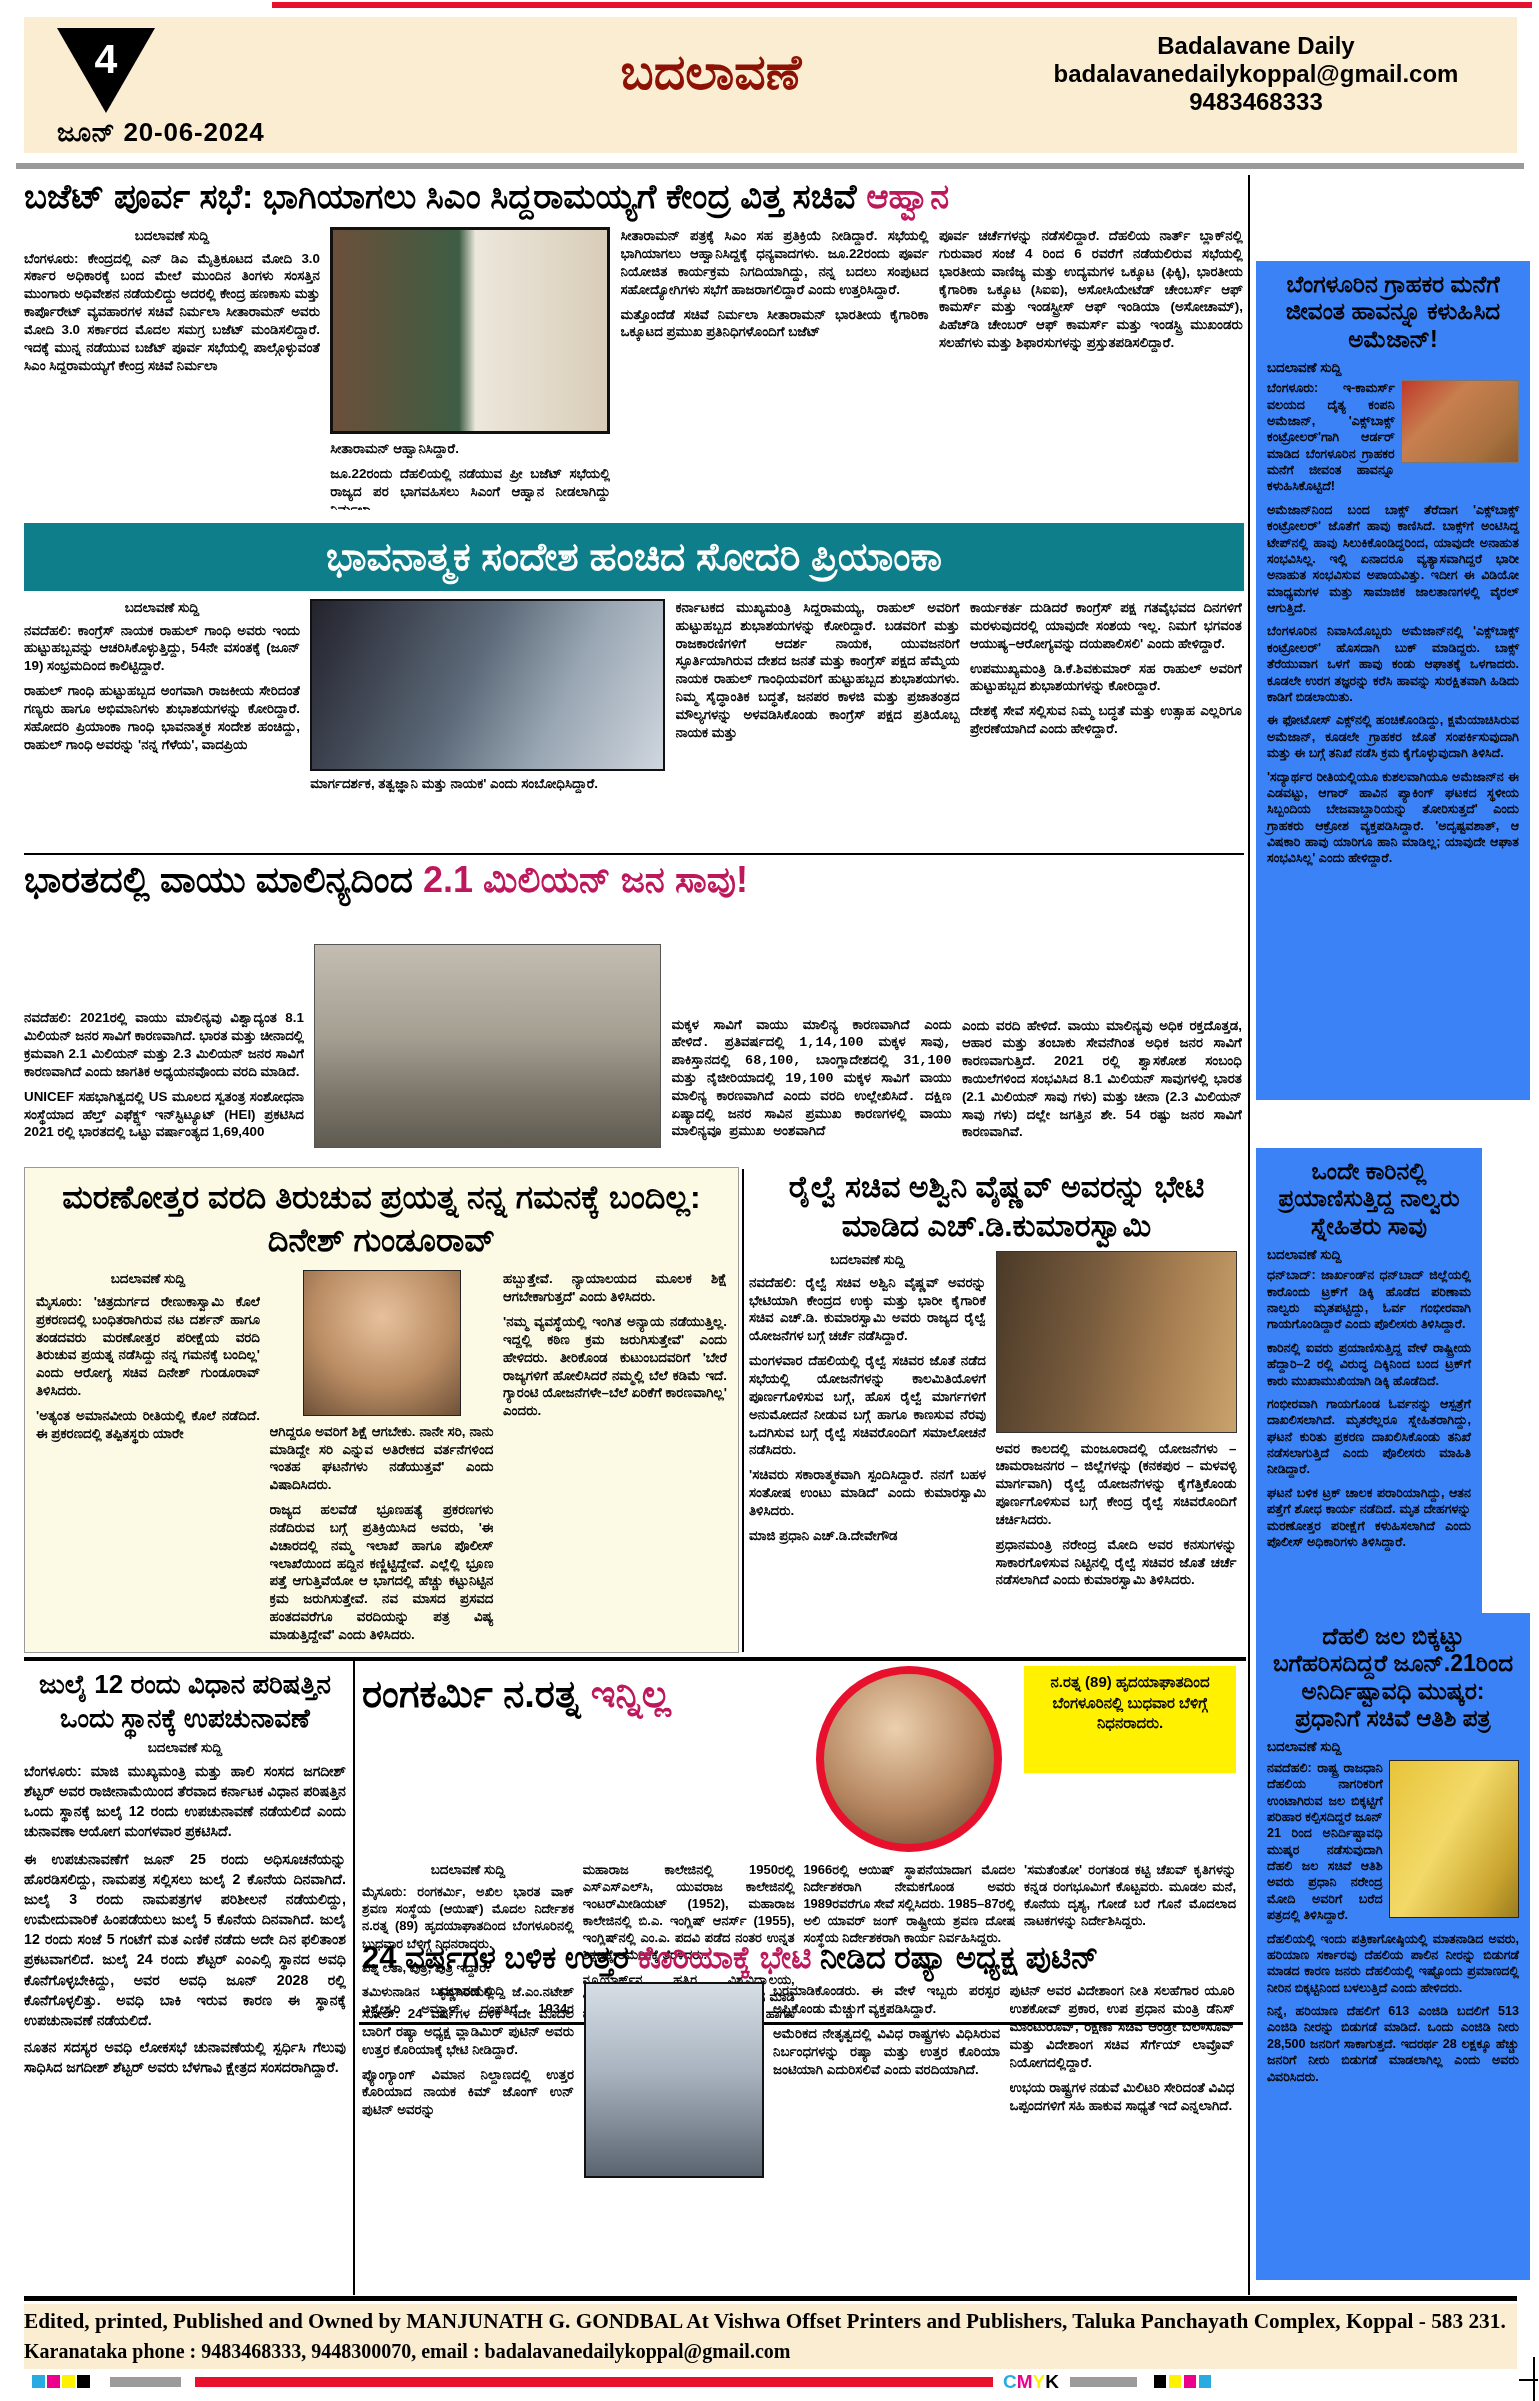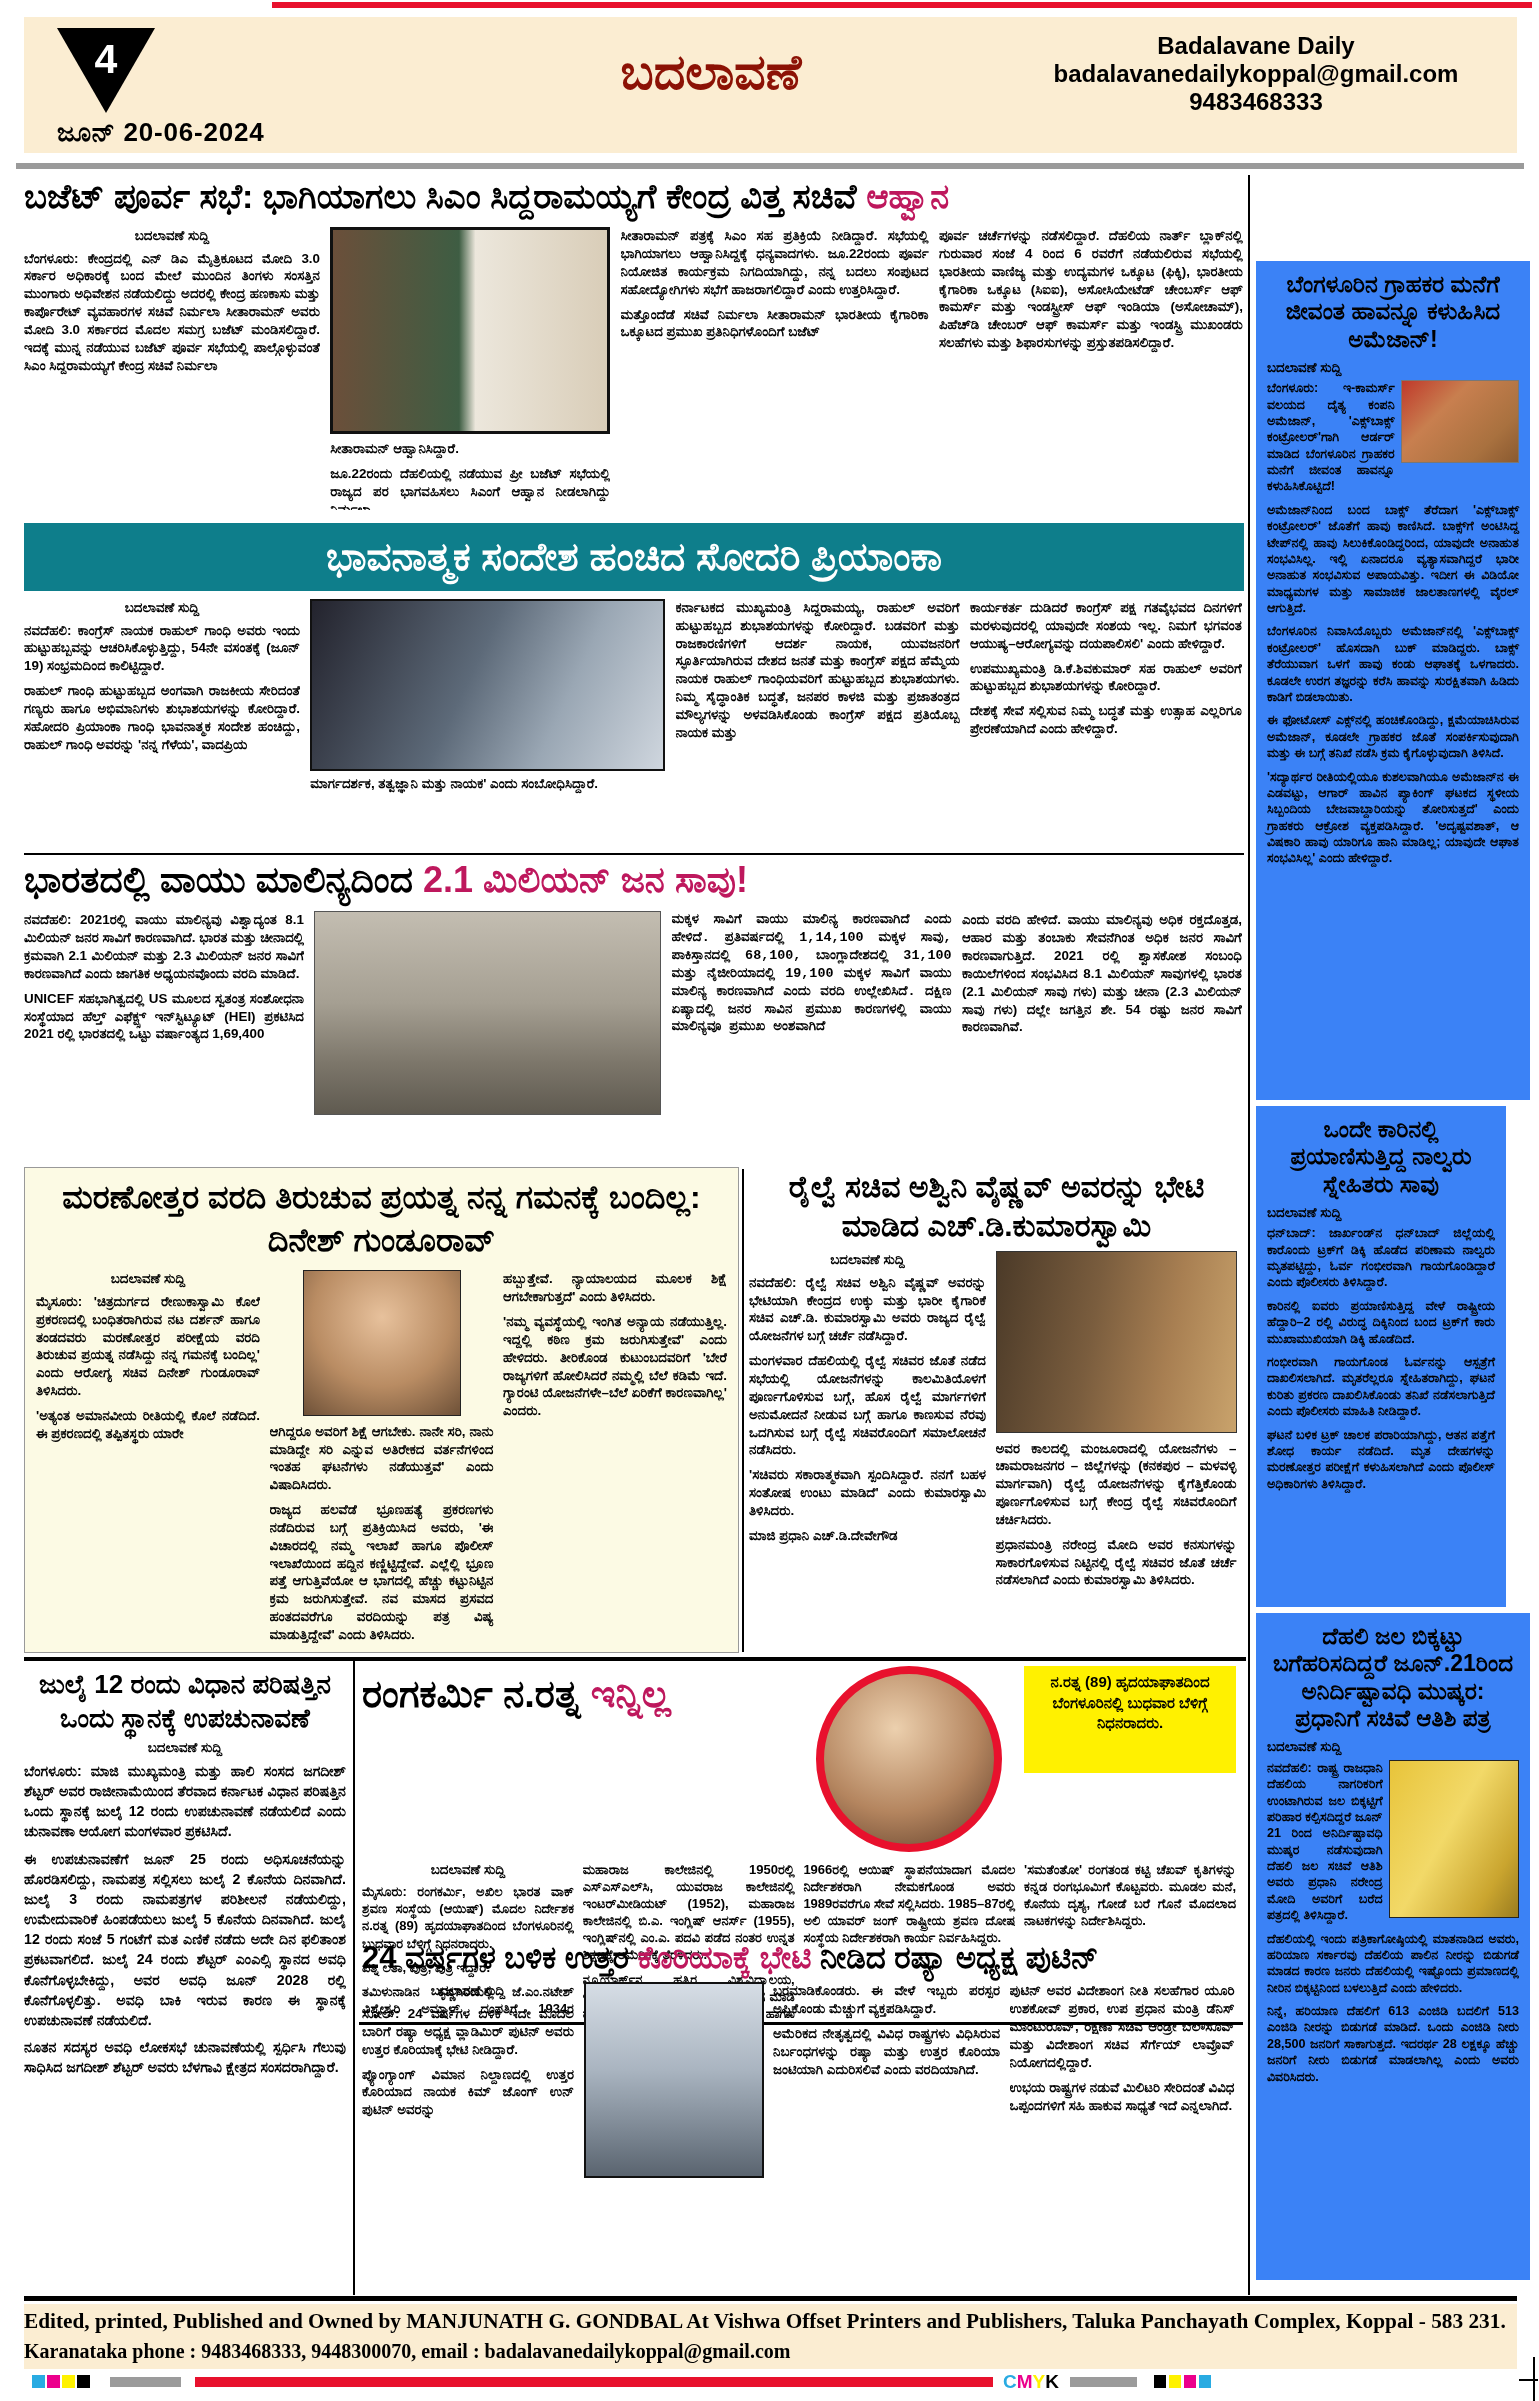--- a/index.html
+++ b/index.html
@@ -95,21 +95,21 @@
     </div>
   </div>
 </div>
 
 <div class="abs rule" style="left:24px;top:853px;width:1220px;height:2.4px;"></div>
 
 <div class="abs" style="left:24px;top:859px;width:1220px;height:300px;">
   <h1 class="headline" style="margin:0;font-size:36px;">
     <span>ಭಾರತದಲ್ಲಿ ವಾಯು ಮಾಲಿನ್ಯದಿಂದ </span><span class="accent">2.1 ಮಿಲಿಯನ್ ಜನ ಸಾವು!</span>
   </h1>
-  <div class="colrow" style="margin-top:11px;gap:10.3px;height:237px;">
+  <div class="colrow" style="margin-top:11px;gap:10.3px;height:237px;align-items:flex-end;">
     <div class="col kn" style="width:280px;font-size:13.4px;line-height:1.33;">
       <p class="p">ನವದೆಹಲಿ: 2021ರಲ್ಲಿ ವಾಯು ಮಾಲಿನ್ಯವು ವಿಶ್ವಾದ್ಯಂತ 8.1 ಮಿಲಿಯನ್ ಜನರ ಸಾವಿಗೆ ಕಾರಣವಾಗಿದೆ. ಭಾರತ ಮತ್ತು ಚೀನಾದಲ್ಲಿ ಕ್ರಮವಾಗಿ 2.1 ಮಿಲಿಯನ್ ಮತ್ತು 2.3 ಮಿಲಿಯನ್ ಜನರ ಸಾವಿಗೆ ಕಾರಣವಾಗಿದೆ ಎಂದು ಜಾಗತಿಕ ಅಧ್ಯಯನವೊಂದು ವರದಿ ಮಾಡಿದೆ.</p>
       <p class="p">UNICEF ಸಹಭಾಗಿತ್ವದಲ್ಲಿ US ಮೂಲದ ಸ್ವತಂತ್ರ ಸಂಶೋಧನಾ ಸಂಸ್ಥೆಯಾದ ಹೆಲ್ತ್ ಎಫೆಕ್ಟ್ಸ್ ಇನ್‌ಸ್ಟಿಟ್ಯೂಟ್ (HEI) ಪ್ರಕಟಿಸಿದ 2021 ರಲ್ಲಿ ಭಾರತದಲ್ಲಿ ಒಟ್ಟು ವರ್ಷಾಂತ್ಯದ 1,69,400</p>
     </div>
     <div class="col" style="width:347px;">
       <div class="photo" style="width:347px;height:204px;border:1.6px solid #555;background:linear-gradient(#c3bdb1 0%,#a59f92 45%,#7c766a 75%,#5f5a50 100%);"></div>
     </div>
     <div class="col kn" style="width:280px;font-size:13.4px;line-height:1.33;font-family:Liberation Mono, monospace;">
       <p class="p">ಮಕ್ಕಳ ಸಾವಿಗೆ ವಾಯು ಮಾಲಿನ್ಯ ಕಾರಣವಾಗಿದೆ ಎಂದು ಹೇಳಿದೆ. ಪ್ರತಿವರ್ಷದಲ್ಲಿ 1,14,100 ಮಕ್ಕಳ ಸಾವು, ಪಾಕಿಸ್ತಾನದಲ್ಲಿ 68,100, ಬಾಂಗ್ಲಾದೇಶದಲ್ಲಿ 31,100 ಮತ್ತು ನೈಜೀರಿಯಾದಲ್ಲಿ 19,100 ಮಕ್ಕಳ ಸಾವಿಗೆ ವಾಯು ಮಾಲಿನ್ಯ ಕಾರಣವಾಗಿದೆ ಎಂದು ವರದಿ ಉಲ್ಲೇಖಿಸಿದೆ. ದಕ್ಷಿಣ ಏಷ್ಯಾದಲ್ಲಿ ಜನರ ಸಾವಿನ ಪ್ರಮುಖ ಕಾರಣಗಳಲ್ಲಿ ವಾಯು ಮಾಲಿನ್ಯವೂ ಪ್ರಮುಖ ಅಂಶವಾಗಿದೆ</p>
     </div>
@@ -233,21 +233,21 @@
   <div class="kn body">
     <div class="photo" style="float:right;width:118px;height:83px;margin:0 0 6.3px 6.3px;border:0.8px solid #777;background:linear-gradient(135deg,#c0392b 0%,#c87f4f 35%,#a9713f 75%,#8a5a30 100%);"></div>
     <p class="p">ಬೆಂಗಳೂರು: ಇ-ಕಾಮರ್ಸ್ ವಲಯದ ದೈತ್ಯ ಕಂಪನಿ ಅಮೆಜಾನ್, 'ಎಕ್ಸ್‌ಬಾಕ್ಸ್ ಕಂಟ್ರೋಲರ್'ಗಾಗಿ ಆರ್ಡರ್ ಮಾಡಿದ ಬೆಂಗಳೂರಿನ ಗ್ರಾಹಕರ ಮನೆಗೆ ಜೀವಂತ ಹಾವನ್ನೂ ಕಳುಹಿಸಿಕೊಟ್ಟಿದೆ!</p>
     <p class="p">ಅಮೆಜಾನ್‌ನಿಂದ ಬಂದ ಬಾಕ್ಸ್ ತೆರೆದಾಗ 'ಎಕ್ಸ್‌ಬಾಕ್ಸ್ ಕಂಟ್ರೋಲರ್' ಜೊತೆಗೆ ಹಾವು ಕಾಣಿಸಿದೆ. ಬಾಕ್ಸ್‌ಗೆ ಅಂಟಿಸಿದ್ದ ಟೇಪ್‌ನಲ್ಲಿ ಹಾವು ಸಿಲುಕಿಕೊಂಡಿದ್ದರಿಂದ, ಯಾವುದೇ ಅನಾಹುತ ಸಂಭವಿಸಿಲ್ಲ. ಇಲ್ಲಿ ಏನಾದರೂ ವ್ಯತ್ಯಾಸವಾಗಿದ್ದರೆ ಭಾರೀ ಅನಾಹುತ ಸಂಭವಿಸುವ ಅಪಾಯವಿತ್ತು. ಇದೀಗ ಈ ವಿಡಿಯೋ ಮಾಧ್ಯಮಗಳ ಮತ್ತು ಸಾಮಾಜಿಕ ಜಾಲತಾಣಗಳಲ್ಲಿ ವೈರಲ್ ಆಗುತ್ತಿದೆ.</p>
     <p class="p">ಬೆಂಗಳೂರಿನ ನಿವಾಸಿಯೊಬ್ಬರು ಅಮೆಜಾನ್‌ನಲ್ಲಿ 'ಎಕ್ಸ್‌ಬಾಕ್ಸ್ ಕಂಟ್ರೋಲರ್' ಹೊಸದಾಗಿ ಬುಕ್ ಮಾಡಿದ್ದರು. ಬಾಕ್ಸ್ ತೆರೆಯುವಾಗ ಒಳಗೆ ಹಾವು ಕಂಡು ಆಘಾತಕ್ಕೆ ಒಳಗಾದರು. ಕೂಡಲೇ ಉರಗ ತಜ್ಞರನ್ನು ಕರೆಸಿ ಹಾವನ್ನು ಸುರಕ್ಷಿತವಾಗಿ ಹಿಡಿದು ಕಾಡಿಗೆ ಬಿಡಲಾಯಿತು.</p>
     <p class="p">ಈ ಫೋಟೋಸ್ ಎಕ್ಸ್‌ನಲ್ಲಿ ಹಂಚಿಕೊಂಡಿದ್ದು, ಕ್ಷಮೆಯಾಚಿಸಿರುವ ಅಮೆಜಾನ್, ಕೂಡಲೇ ಗ್ರಾಹಕರ ಜೊತೆ ಸಂಪರ್ಕಿಸುವುದಾಗಿ ಮತ್ತು ಈ ಬಗ್ಗೆ ತನಿಖೆ ನಡೆಸಿ ಕ್ರಮ ಕೈಗೊಳ್ಳುವುದಾಗಿ ತಿಳಿಸಿದೆ.</p>
     <p class="p">'ಸದ್ಯಾರ್ಥರ ರೀತಿಯಲ್ಲಿಯೂ ಕುಶಲವಾಗಿಯೂ ಅಮೆಜಾನ್‌ನ ಈ ಎಡವಟ್ಟು, ಆಗಾರ್ ಹಾವಿನ ಪ್ಯಾಕಿಂಗ್ ಘಟಕದ ಸ್ಥಳೀಯ ಸಿಬ್ಬಂದಿಯ ಬೇಜವಾಬ್ದಾರಿಯನ್ನು ತೋರಿಸುತ್ತದೆ' ಎಂದು ಗ್ರಾಹಕರು ಆಕ್ರೋಶ ವ್ಯಕ್ತಪಡಿಸಿದ್ದಾರೆ. 'ಅದೃಷ್ಟವಶಾತ್, ಆ ವಿಷಕಾರಿ ಹಾವು ಯಾರಿಗೂ ಹಾನಿ ಮಾಡಿಲ್ಲ; ಯಾವುದೇ ಆಘಾತ ಸಂಭವಿಸಿಲ್ಲ' ಎಂದು ಹೇಳಿದ್ದಾರೆ.</p>
   </div>
 </div>
 
-<div class="abs sidebox" style="left:1256px;top:1106px;width:250px;height:501px;">
+<div class="abs sidebox" style="left:1256px;top:1148px;width:226px;height:501px;">
   <h2 class="headline">ಒಂದೇ ಕಾರಿನಲ್ಲಿ ಪ್ರಯಾಣಿಸುತ್ತಿದ್ದ ನಾಲ್ವರು ಸ್ನೇಹಿತರು ಸಾವು</h2>
   <div class="byline" style="text-align:left;">ಬದಲಾವಣೆ ಸುದ್ದಿ</div>
   <div class="kn body">
     <p class="p">ಧನ್‌ಬಾದ್: ಜಾರ್ಖಂಡ್‌ನ ಧನ್‌ಬಾದ್ ಜಿಲ್ಲೆಯಲ್ಲಿ ಕಾರೊಂದು ಟ್ರಕ್‌ಗೆ ಡಿಕ್ಕಿ ಹೊಡೆದ ಪರಿಣಾಮ ನಾಲ್ವರು ಮೃತಪಟ್ಟಿದ್ದು, ಓರ್ವ ಗಂಭೀರವಾಗಿ ಗಾಯಗೊಂಡಿದ್ದಾರೆ ಎಂದು ಪೊಲೀಸರು ತಿಳಿಸಿದ್ದಾರೆ.</p>
     <p class="p">ಕಾರಿನಲ್ಲಿ ಐವರು ಪ್ರಯಾಣಿಸುತ್ತಿದ್ದ ವೇಳೆ ರಾಷ್ಟ್ರೀಯ ಹೆದ್ದಾರಿ–2 ರಲ್ಲಿ ವಿರುದ್ಧ ದಿಕ್ಕಿನಿಂದ ಬಂದ ಟ್ರಕ್‌ಗೆ ಕಾರು ಮುಖಾಮುಖಿಯಾಗಿ ಡಿಕ್ಕಿ ಹೊಡೆದಿದೆ.</p>
     <p class="p">ಗಂಭೀರವಾಗಿ ಗಾಯಗೊಂಡ ಓರ್ವನನ್ನು ಆಸ್ಪತ್ರೆಗೆ ದಾಖಲಿಸಲಾಗಿದೆ. ಮೃತರೆಲ್ಲರೂ ಸ್ನೇಹಿತರಾಗಿದ್ದು, ಘಟನೆ ಕುರಿತು ಪ್ರಕರಣ ದಾಖಲಿಸಿಕೊಂಡು ತನಿಖೆ ನಡೆಸಲಾಗುತ್ತಿದೆ ಎಂದು ಪೊಲೀಸರು ಮಾಹಿತಿ ನೀಡಿದ್ದಾರೆ.</p>
     <p class="p">ಘಟನೆ ಬಳಿಕ ಟ್ರಕ್ ಚಾಲಕ ಪರಾರಿಯಾಗಿದ್ದು, ಆತನ ಪತ್ತೆಗೆ ಶೋಧ ಕಾರ್ಯ ನಡೆದಿದೆ. ಮೃತ ದೇಹಗಳನ್ನು ಮರಣೋತ್ತರ ಪರೀಕ್ಷೆಗೆ ಕಳುಹಿಸಲಾಗಿದೆ ಎಂದು ಪೊಲೀಸ್ ಅಧಿಕಾರಿಗಳು ತಿಳಿಸಿದ್ದಾರೆ.</p>
   </div>
 </div>
 

